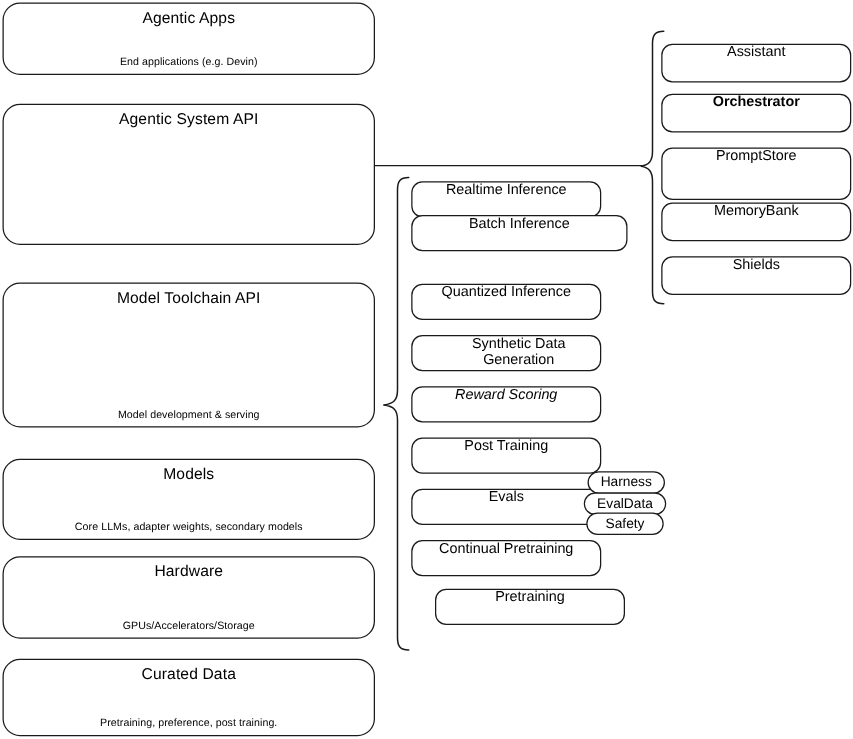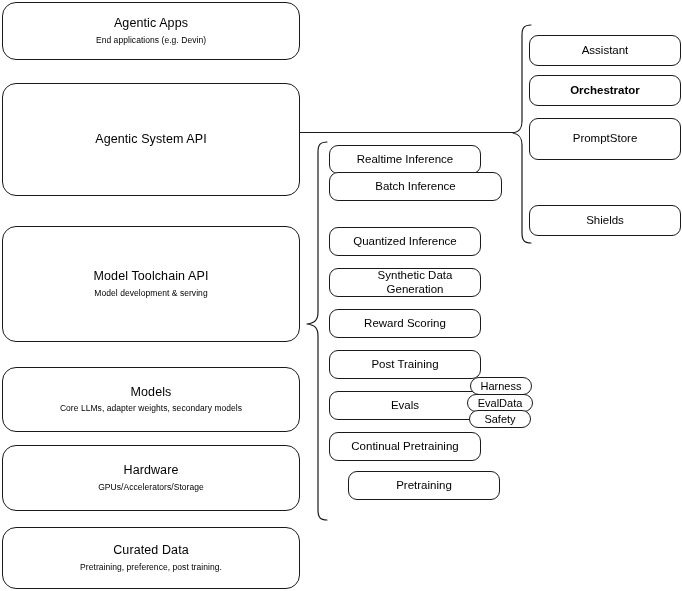--- a/index.html
+++ b/index.html
@@ -25,21 +25,21 @@
     height: 591px;
   }
   .node {
     position: absolute;
     box-sizing: border-box;
     background: #ffffff;
     border: 1px solid #1a1a1a;
     display: flex;
     flex-direction: column;
     align-items: center;
-    justify-content: center;
+    justify-content: space-between;
     text-align: center;
     line-height: 1.15;
   }
   
   .layer {
     border-radius: 14px;
     padding: 4px 10px;
   }
   .layer .title {
     font-size: 12.5px;
@@ -147,21 +147,21 @@
   </div>
   <div class="node chip" style="left:329px; top:172px; width:173px; height:29px;">
     <span>Batch Inference</span>
   </div>
   <div class="node chip" style="left:329px; top:227px; width:152px; height:29px;">
     <span>Quantized Inference</span>
   </div>
   <div class="node chip" style="left:329px; top:268px; width:152px; height:29px;padding-left:20px;">
     <span>Synthetic Data Generation</span>
   </div>
-  <div class="node chip" style="left:329px; top:309px; width:152px; height:29px;">
+  <div class="node chip" style="left:329px; top:309px; width:152px; height:29px;font-style:italic;">
     <span>Reward Scoring</span>
   </div>
   <div class="node chip" style="left:329px; top:350px; width:152px; height:29px;">
     <span>Post Training</span>
   </div>
   <div class="node chip" style="left:329px; top:391px; width:152px; height:29px;">
     <span>Evals</span>
   </div>
   <div class="node chip" style="left:329px; top:432px; width:152px; height:29px;">
     <span>Continual Pretraining</span>
@@ -182,17 +182,20 @@
 
   <div class="node chip" style="left:529px; top:35px; width:152px; height:31px;">
     <span>Assistant</span>
   </div>
   <div class="node chip" style="left:529px; top:75px; width:152px; height:31px;font-weight:bold;">
     <span>Orchestrator</span>
   </div>
   <div class="node chip" style="left:529px; top:118px; width:152px; height:42px;">
     <span>PromptStore</span>
   </div>
+  <div class="node chip" style="left:529px; top:162px; width:152px; height:31px;">
+    <span>MemoryBank</span>
+  </div>
   <div class="node chip" style="left:529px; top:205px; width:152px; height:31px;">
     <span>Shields</span>
   </div>
 
 </div>
 
 </body></html>

